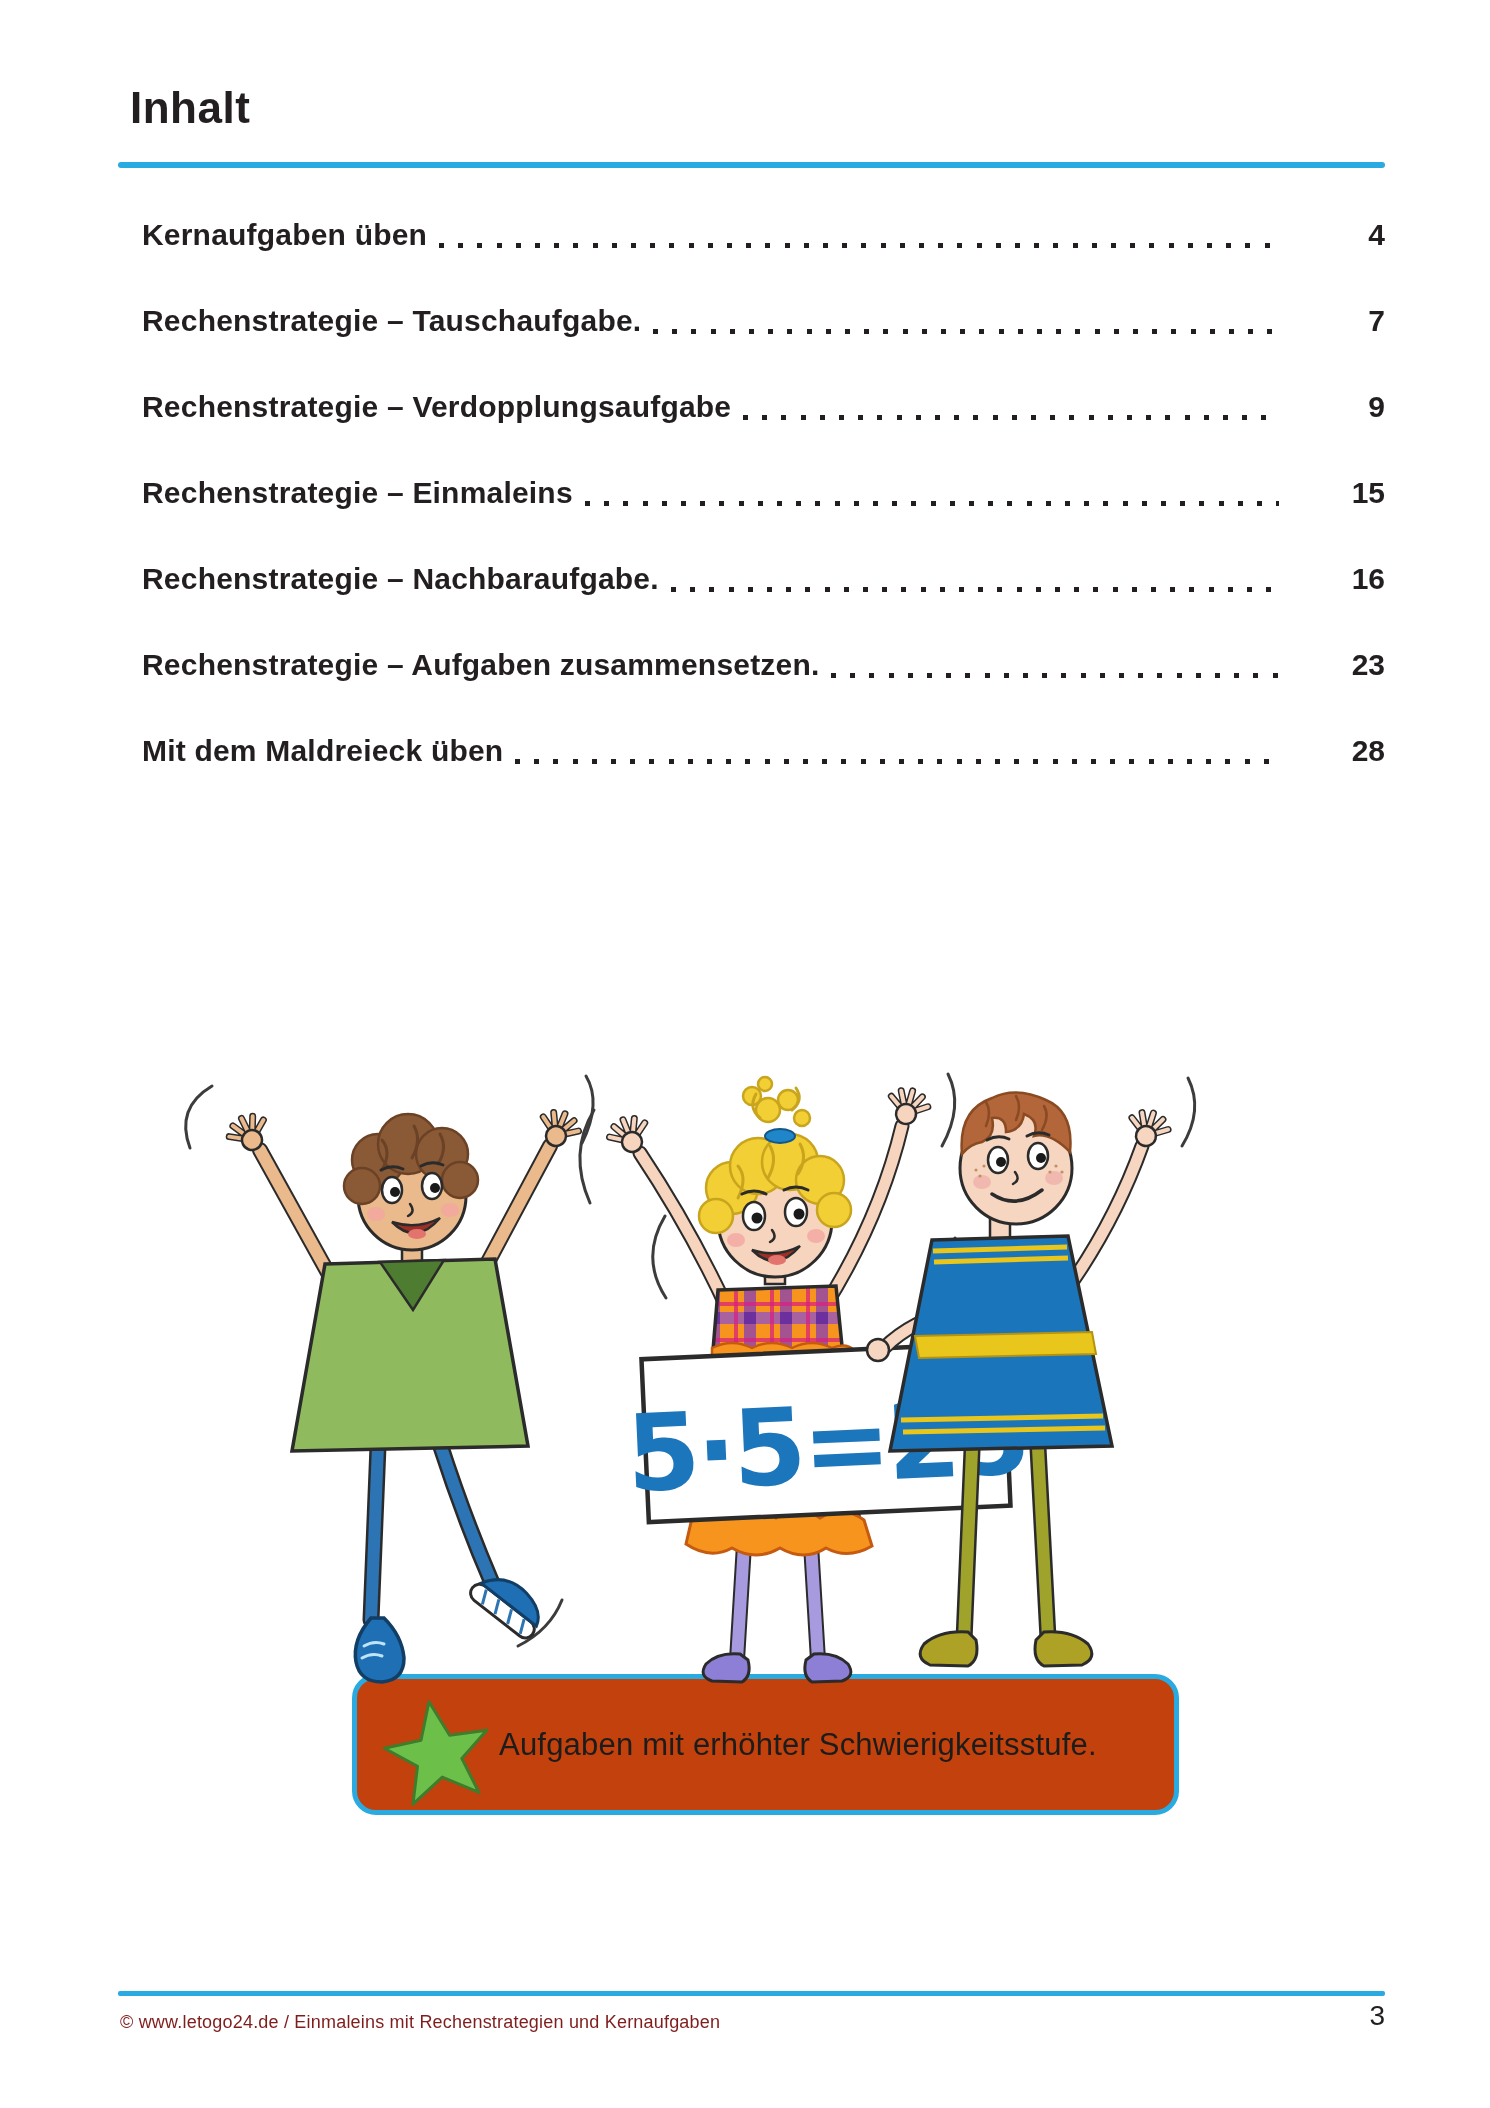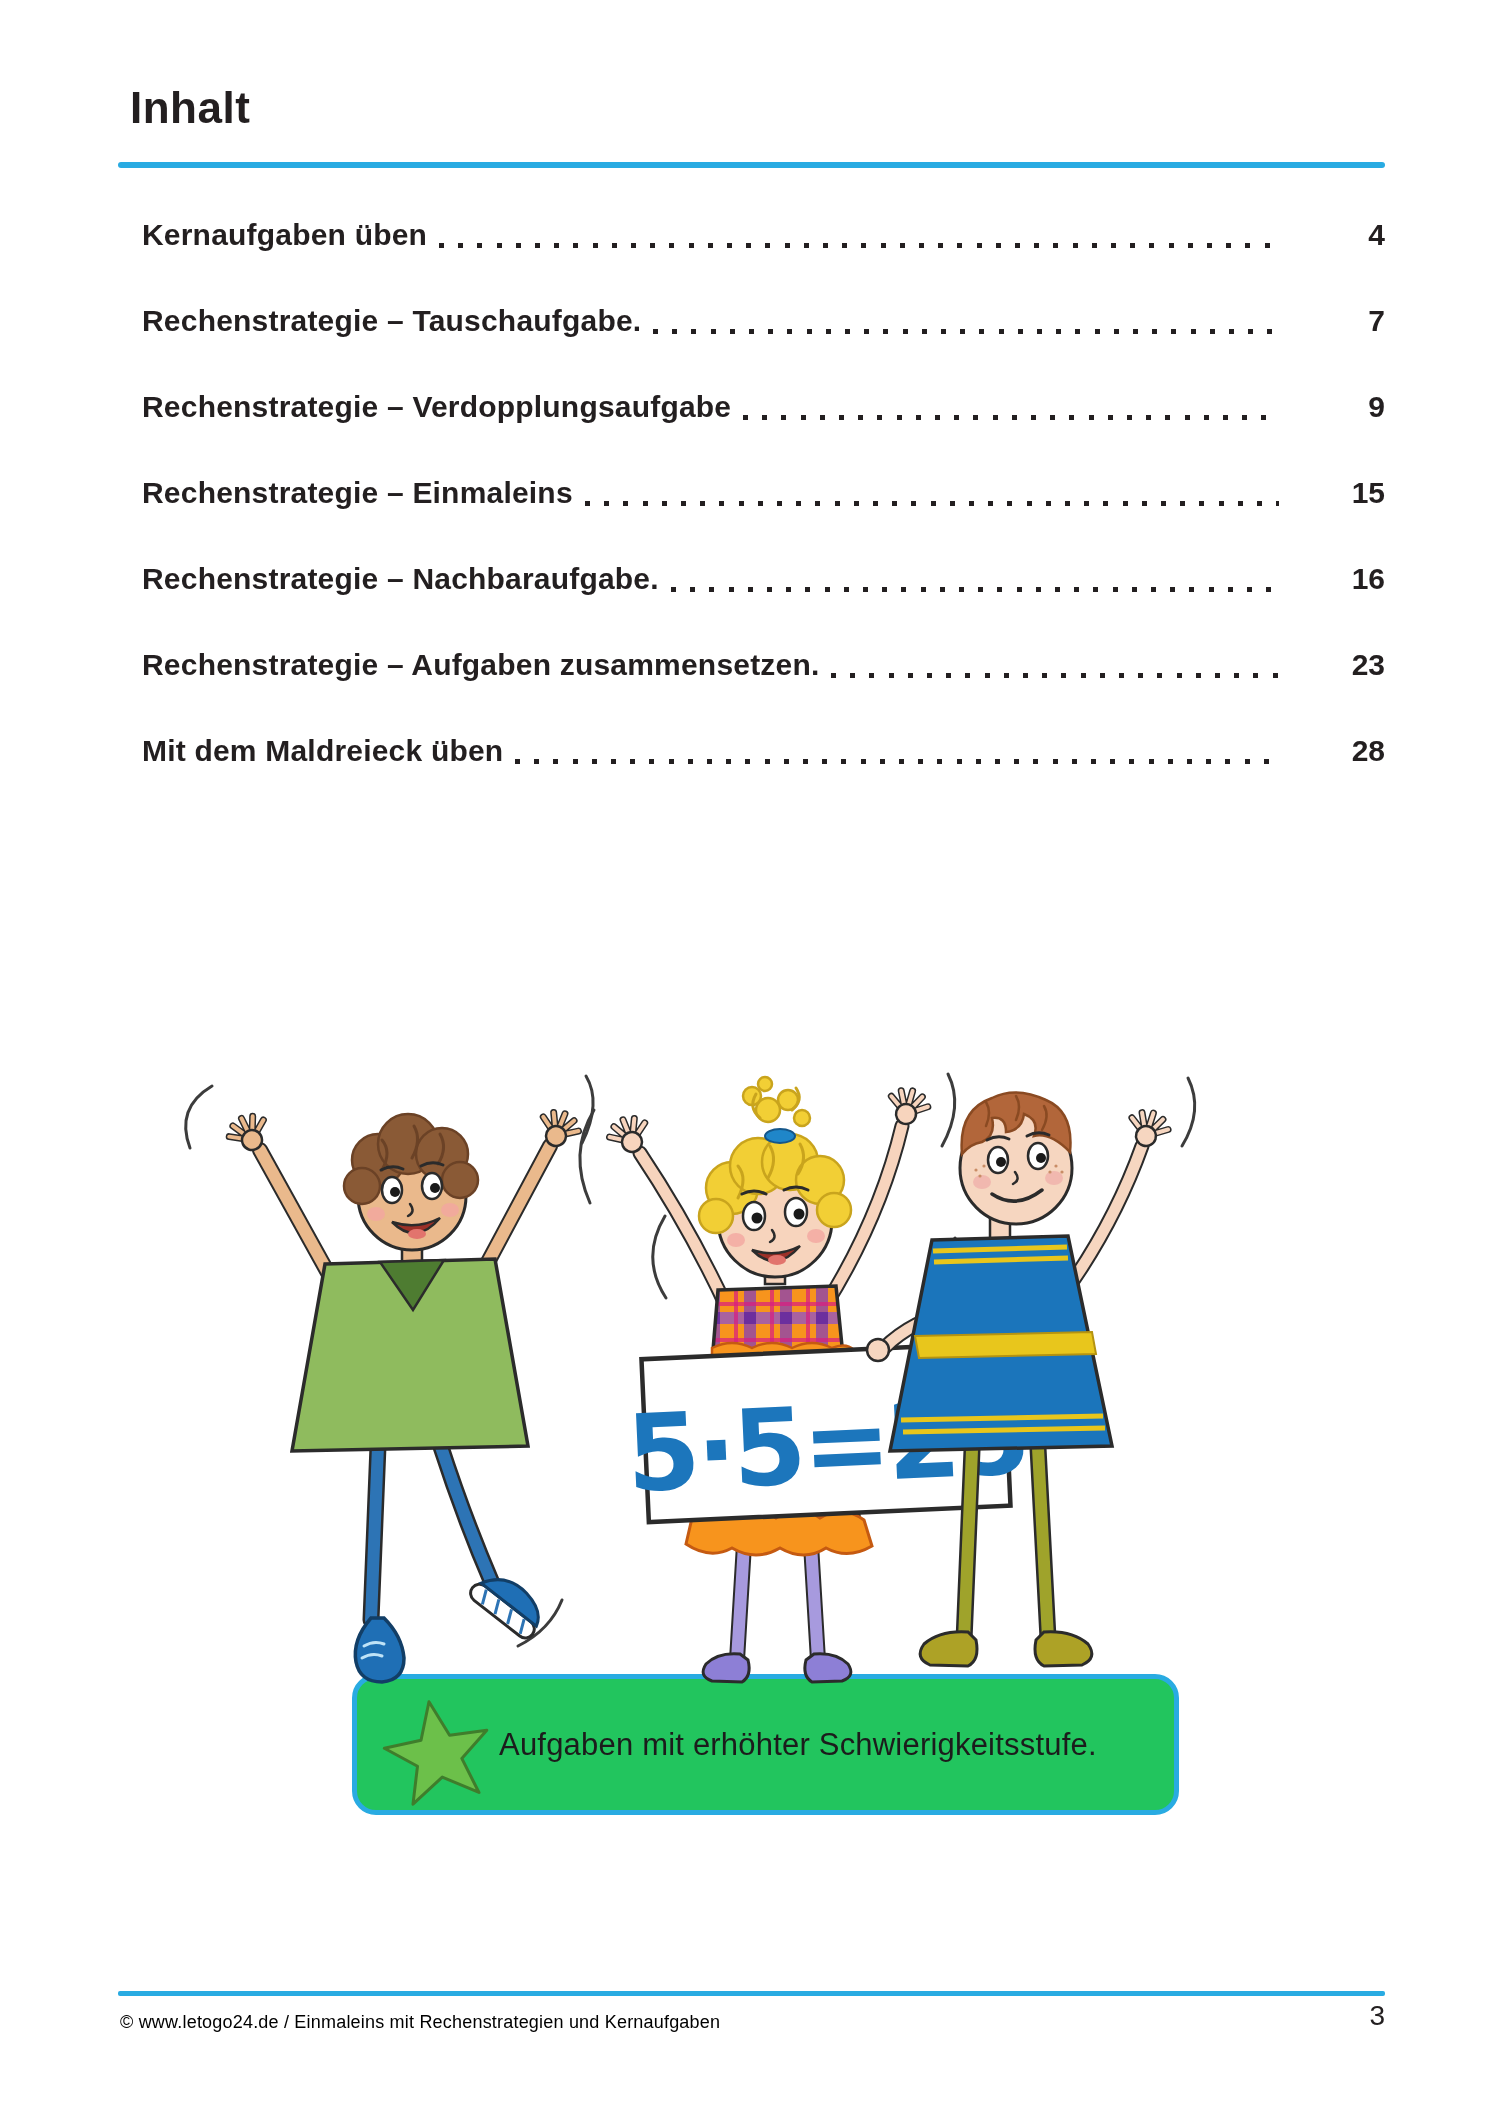--- a/index.html
+++ b/index.html
@@ -31,40 +31,40 @@
     flex:1;height:5px;margin:20px 36px 0 12px;
     background:repeating-linear-gradient(90deg,#231f20 0 5px,transparent 5px 19.2px);
   }
   .toc-page{
     font-size:30px;font-weight:bold;min-width:70px;text-align:right;
   }
   
   .note-box{
     position:absolute;left:352px;top:1674px;
     width:827px;height:141px;box-sizing:border-box;
-    background:#22c55e;border:5px solid #29abe2;border-radius:24px;
+    background:#c2410c;border:5px solid #29abe2;border-radius:24px;
   }
   .note-star{position:absolute;left:22px;top:14px;}
   .note-text{
     position:absolute;left:142px;top:0;height:100%;
     display:flex;align-items:center;
     font-size:31px;color:#1c1c1c;letter-spacing:.2px;
   }
   
   .illustration{
     position:absolute;left:120px;top:1048px;width:1140px;height:645px;
   }
   
   .footer-rule{
     position:absolute;left:118px;top:1991px;
     width:1267px;height:5px;background:#29abe2;border-radius:2px;
   }
   .footer-credit{
     position:absolute;left:120px;top:2012px;
-    font-size:18px;color:#000000;letter-spacing:.2px;
+    font-size:18px;color:#7f1d1d;letter-spacing:.2px;
   }
   .footer-page-number{
     position:absolute;right:105px;top:2000px;
     font-size:28px;color:#231f20;
   }
 </style>
 </head>
 <body>
 
 <div class="page">

